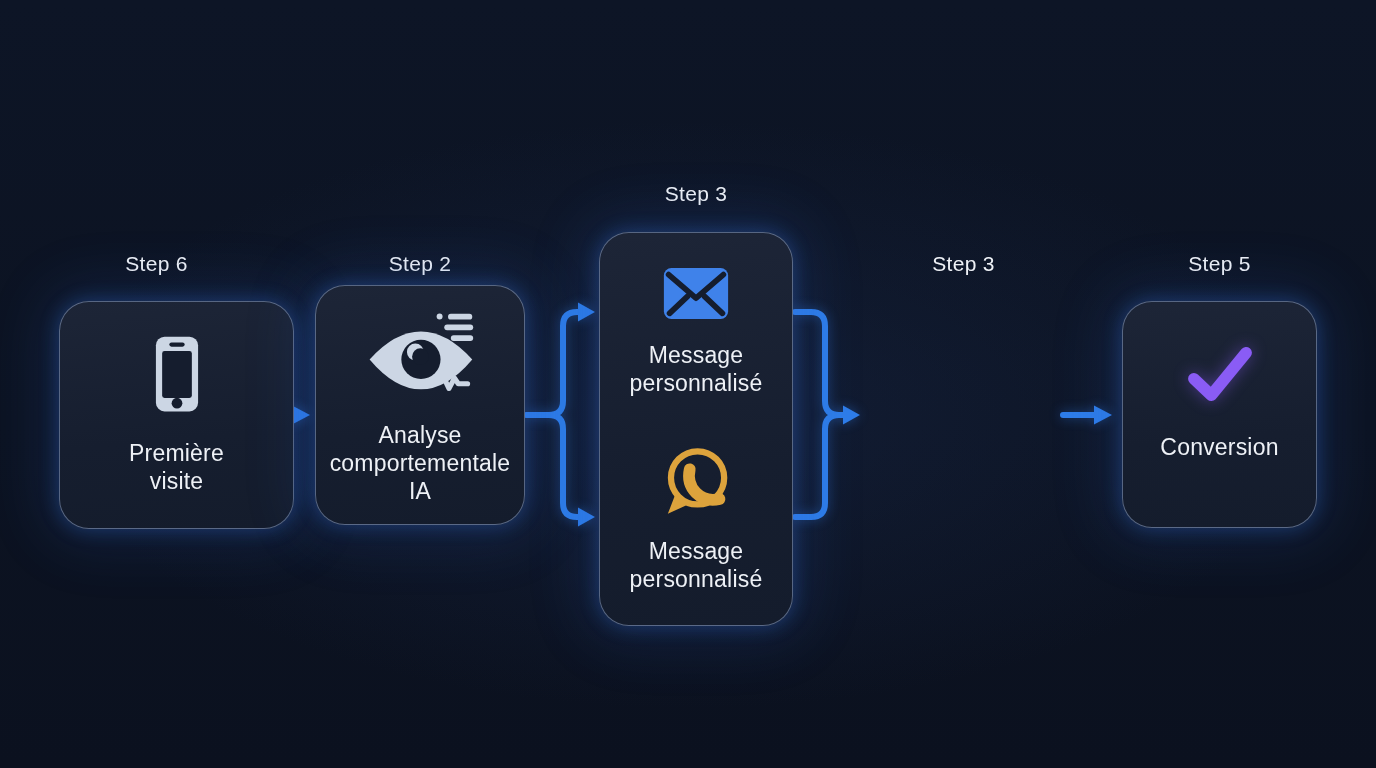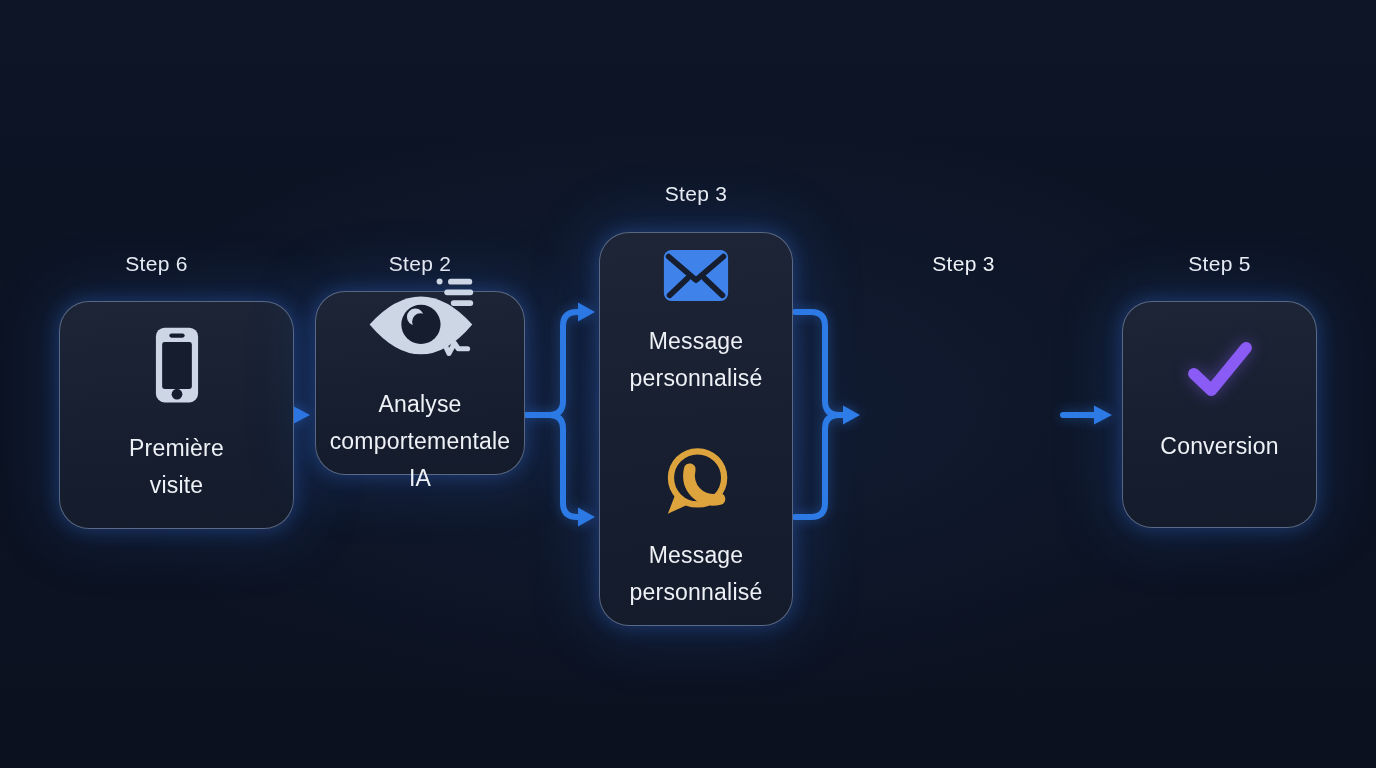--- a/index.html
+++ b/index.html
@@ -21,21 +21,21 @@
   .card{
     position:absolute;box-sizing:border-box;
     border-radius:30px;
     border:1.5px solid rgba(132,152,188,0.60);
     background:linear-gradient(175deg,#1d2537 0%,#161e2f 60%,#141c2c 100%);
     box-shadow:0 0 18px 2px rgba(61,125,241,0.28), 0 0 55px 18px rgba(43,94,186,0.16);
     display:flex;flex-direction:column;align-items:center;justify-content:center;
   }
   .card-item{display:flex;flex-direction:column;align-items:center;}
   .card-text{
-    color:var(--text,#eef1f6);font-size:23px;line-height:37px;
+    color:var(--text,#eef1f6);font-size:23px;line-height:28px;
     text-align:center;white-space:pre-line;letter-spacing:.2px;
   }
   .gap22{gap:22px}.gap18{gap:18px}.gap16{gap:16px}
   .card3-inner{display:flex;flex-direction:column;align-items:center;gap:48px;}
   .connectors{position:absolute;left:0;top:0;
     filter:drop-shadow(0 0 6px rgba(46,125,233,0.45));}
   .conn-line{stroke:var(--accent-blue,#2e7de9);stroke-width:6;fill:none;
     stroke-linecap:round;stroke-linejoin:round;}
   .conn-head{fill:var(--accent-blue,#2e7de9);}
   .ic-light{fill:var(--icon-light,#ccd6e4);}
@@ -87,21 +87,21 @@
         <rect class="ic-light" x="2" y="1" width="44" height="78" rx="9"></rect>
         <rect class="ic-dark" x="16" y="7" width="16" height="4.5" rx="2.25"></rect>
         <rect class="ic-dark" x="8.5" y="16" width="31" height="49" rx="2.5"></rect>
         <circle class="ic-dark" cx="24" cy="70.5" r="5.6"></circle>
       </svg>
     </span>
     <div class="card-text">Première
 visite</div>
   </div>
 
-  <div class="card gap18" style="left:315px;top:291px;width:210px;height:184px;">
+  <div class="card gap18" style="left:315px;top:285px;width:210px;height:240px;">
     <span>
       <svg width="112" height="94" viewBox="0 0 120 100">
         <path class="ic-light" d="M6,58 Q33,28 61,28 Q89,28 116,58 Q89,90 61,90 Q33,90 6,58 Z"></path>
         <circle class="ic-dark" cx="61" cy="58" r="21"></circle>
         <circle class="ic-light" cx="55" cy="50" r="9"></circle>
         <circle class="ic-dark" cx="60.5" cy="55" r="9"></circle>
         <circle class="ic-light" cx="81" cy="12" r="3.2"></circle>
         <rect class="ic-light" x="90" y="9" width="26" height="6.2" rx="3.1"></rect>
         <rect class="ic-light" x="86" y="20.5" width="31" height="6.2" rx="3.1"></rect>
         <rect class="ic-light" x="93" y="32" width="24" height="6.2" rx="3.1"></rect>

